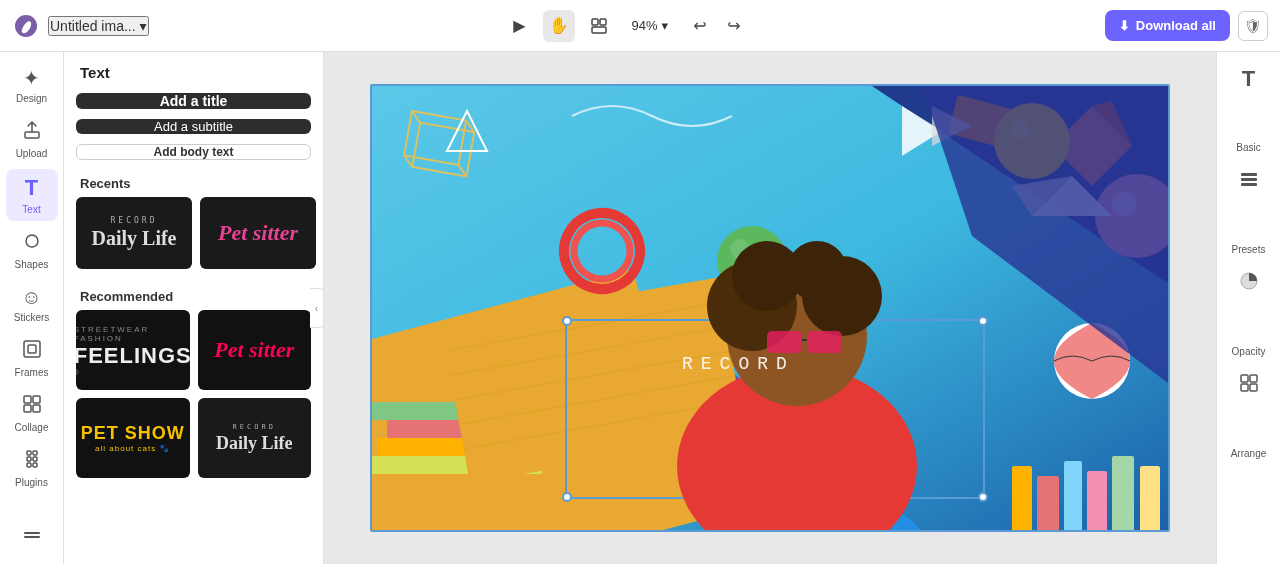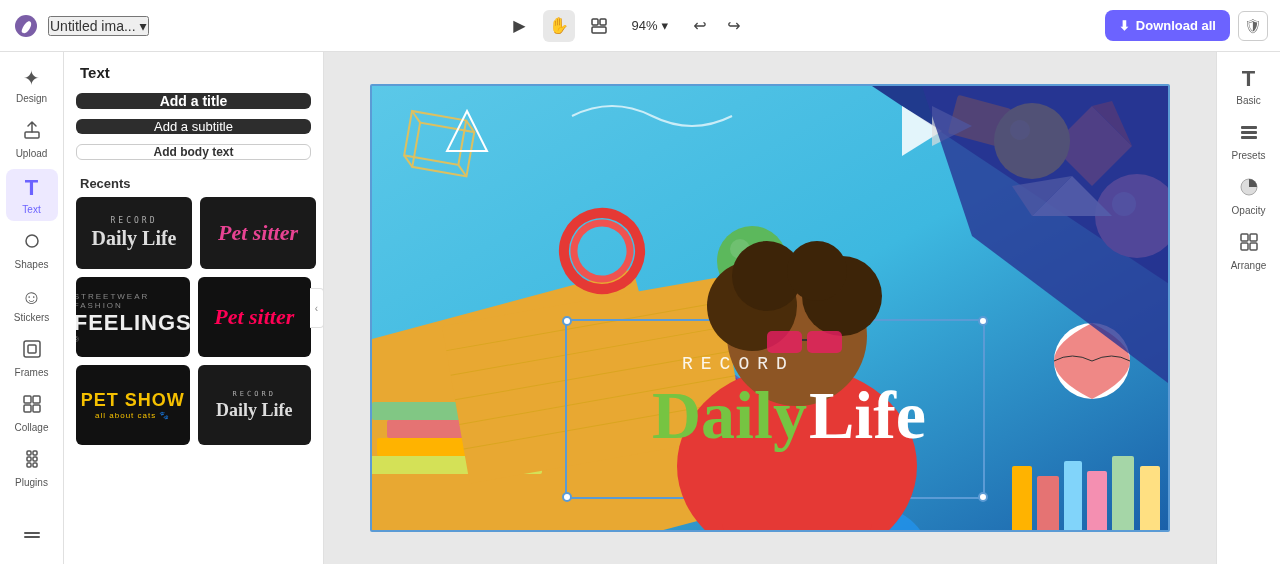--- a/index.html
+++ b/index.html
@@ -285,21 +285,21 @@
       width: 52px;
       display: flex;
       flex-direction: column;
       align-items: center;
       padding: 6px 4px;
       border-radius: 8px;
       cursor: pointer;
       gap: 3px;
     }
     .right-panel-item .icon-symbol { font-size: 20px; color: #555; }
-    .right-panel-item .icon-label { font-size: 10px; color: #555; text-align: left; }
+    .right-panel-item .icon-label { font-size: 10px; color: #555; text-align: left; margin-top: 47px; }
 
     
     .collapse-handle {
       position: absolute;
       right: -1px;
       top: 50%;
       transform: translateY(-50%);
       width: 14px;
       height: 40px;
       background: #fff;
@@ -459,20 +459,23 @@
       <div class="recent-card" style="background:#1a1a1a; flex-direction:column; gap:2px;">
         <span style="font-size:8px; letter-spacing:3px; color:#aaa; font-family:monospace;">RECORD</span>
         <span style="font-size:20px; color:#ddd; font-family:Georgia,serif; font-weight:bold;">Daily Life</span>
       </div>
 
       <div class="recent-card" style="background:#1a1a1a;">
         <span style="font-size:22px; color:#e84393; font-style:italic; font-family:cursive; font-weight:bold;">Pet sitter</span>
       </div>
     </div>
 
+    <div class="section-label">
+      <span>Recommended</span>
+    </div>
     <div class="recommended-grid">
 
       <div class="rec-card dark">
         <div style="text-align:left;">
           <div style="font-size:8px; color:#888; letter-spacing:2px; font-family:sans-serif;">STREETWEAR FASHION</div>
           <div style="font-size:22px; font-weight:900; color:#eee; font-family:Impact,sans-serif; letter-spacing:1px;">FEELINGS</div>
           <div style="font-size:7px; color:#888;">®</div>
         </div>
       </div>
 
@@ -607,24 +610,20 @@
             <line x1="180" y1="174" x2="185" y2="174" stroke="#333" stroke-width="2"></line>
 
             <rect x="100" y="240" width="150" height="128" fill="#e53935" rx="10"></rect>
           </svg>
         </div>
 
         <div style="position:absolute; top:268px; left:310px; color:white; font-size:18px; letter-spacing:8px; font-family:'Courier New',monospace; z-index:5; opacity:0.9; font-weight:300;">
           <span>RECORD</span>
         </div>
 
-        <div style="position:absolute; top:295px; left:280px; z-index:5; display:flex; align-items:baseline; gap:2px;">
-          <span style="font-size:68px; font-weight:900; font-family:Georgia,serif; color:#76c442; line-height:1;">Daily</span>
-          <span style="font-size:68px; font-weight:900; font-family:Georgia,serif; color:white; line-height:1;"> Life</span>
-        </div>
       </div>
 
       <div class="selection-overlay">
         <div class="sel-handle tl"></div>
         <div class="sel-handle tr"></div>
         <div class="sel-handle bl"></div>
         <div class="sel-handle br"></div>
         <div class="sel-handle tm"></div>
         <div class="sel-handle bm"></div>
         <div class="sel-handle rotate">↻</div>

